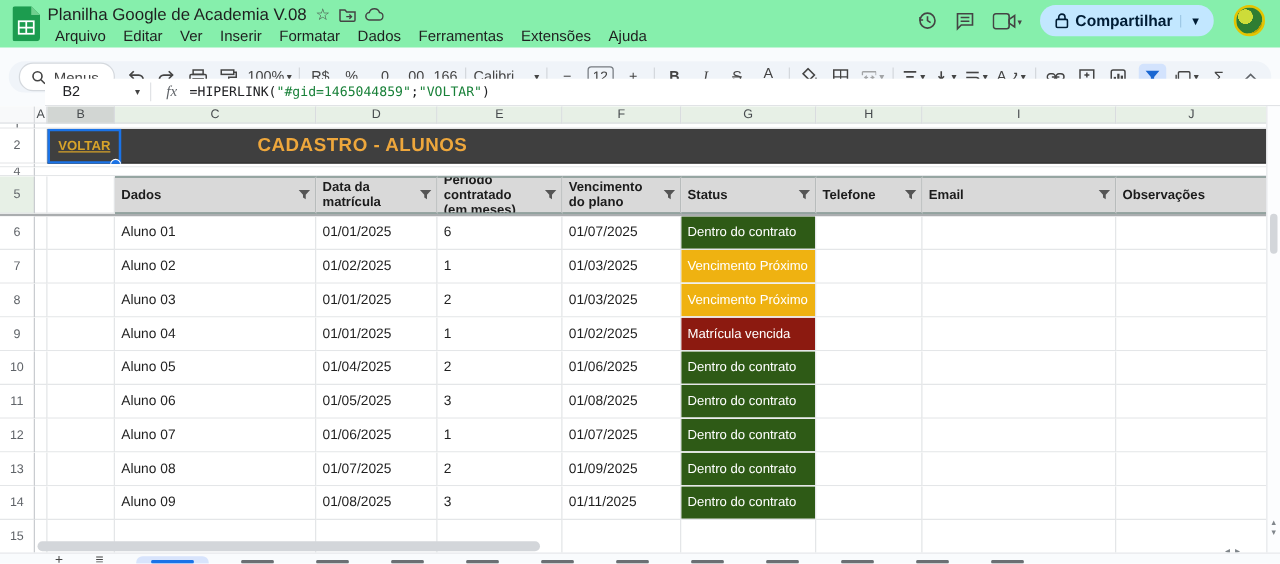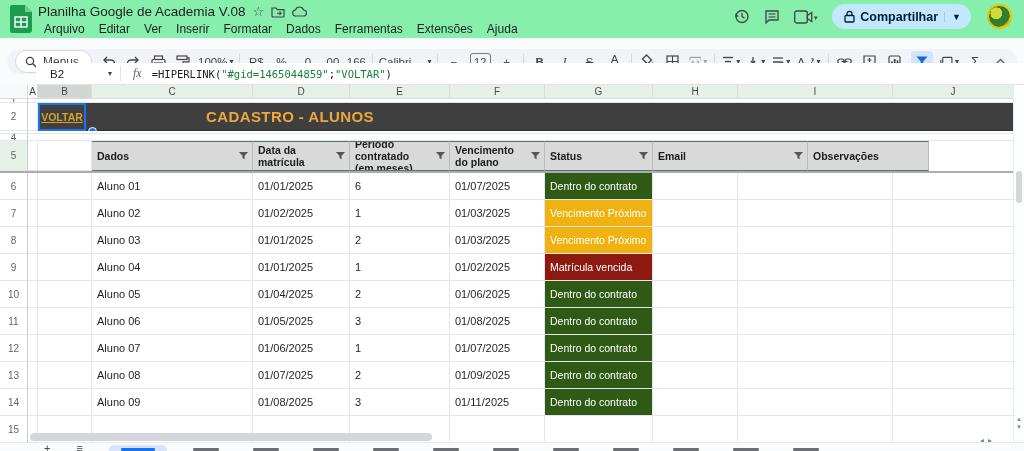--- a/index.html
+++ b/index.html
@@ -58,21 +58,21 @@
   .gut{width:28px;justify-content:center;font-size:10px;color:#5f6368;border-right:1px solid #c9ccd0;background:#fff;cursor:pointer;}
   .cA{width:10px;}.cB{width:54px;}.cC{width:161px;}.cD{width:97px;}.cE{width:100px;}
   .cF{width:95px;}.cG{width:108px;}.cH{width:85px;}.cI{width:155px;}.cJ{width:121px;}
   .colhead{height:14px;background:#f8f9fa;}
   .colhead .cell{justify-content:center;font-size:10px;color:#474b4e;border-color:#d9dcdf;background:#f8f9fa;align-items:center;}
   .colhead .grn{background:#e7f0e6;}
   .colhead .selcol{background:#d2d6d3;}
   .rh1{height:4px;}.rh2{height:28px;}.rh3{height:3px;}.rh4{height:7px;}.rh5{height:30px;}
   .rdata{height:27px;}.rh15{height:28px;}
   .darkblock{position:relative;width:976px;background:#3f3f3f;border-bottom:1px solid #2f2f2f;box-sizing:border-box;}
-  .voltar-cell{position:absolute;left:0;top:0;width:48px;height:28px;border:2px solid #1a73e8;box-sizing:border-box;
+  .voltar-cell{position:absolute;left:0;top:0;width:59px;height:28px;border:2px solid #1a73e8;box-sizing:border-box;
                display:flex;align-items:center;justify-content:center;cursor:pointer;}
   .voltar-cell span{color:#d7a32a;font-size:10.5px;font-weight:bold;text-decoration:underline;}
   .fill-handle{position:absolute;left:50px;top:24px;width:7px;height:7px;border-radius:50%;
                background:#1a73e8;border:1.5px solid #fff;box-sizing:content-box;}
   .sheet-title{position:absolute;left:168px;top:0;height:28px;line-height:28px;
                font-size:15px;font-weight:bold;color:#eea73c;letter-spacing:.4px;}
   .gut-grn{background:#e7f0e6;}
   .hcell{background:#d9d9d9;border-top:1px solid #56736d;border-bottom:1px solid #56736d;border-right:1px solid #b8bcbc;
          font-weight:bold;font-size:10.5px;color:#1c1c1c;position:relative;padding:2px 16px 2px 5px;
          white-space:pre-line;line-height:1.15;align-items:center;cursor:pointer;}
@@ -400,20 +400,23 @@
       <div class="cell cE hcell"><span>Período contratado
 (em meses)</span><svg class="funnel" width="11" height="10" viewBox="0 0 12 11">
             <path d="M1 1h10L7.2 5.2v4L4.8 7.6V5.2z" fill="#555"></path>
           </svg></div>
       <div class="cell cF hcell"><span>Vencimento do plano</span><svg class="funnel" width="11" height="10" viewBox="0 0 12 11">
             <path d="M1 1h10L7.2 5.2v4L4.8 7.6V5.2z" fill="#555"></path>
           </svg></div>
       <div class="cell cG hcell"><span>Status</span><svg class="funnel" width="11" height="10" viewBox="0 0 12 11">
             <path d="M1 1h10L7.2 5.2v4L4.8 7.6V5.2z" fill="#555"></path>
           </svg></div>
+      <div class="cell cH hcell"><span>Telefone</span><svg class="funnel" width="11" height="10" viewBox="0 0 12 11">
+            <path d="M1 1h10L7.2 5.2v4L4.8 7.6V5.2z" fill="#555"></path>
+          </svg></div>
       <div class="cell cI hcell"><span>Email</span><svg class="funnel" width="11" height="10" viewBox="0 0 12 11">
             <path d="M1 1h10L7.2 5.2v4L4.8 7.6V5.2z" fill="#555"></path>
           </svg></div>
       <div class="cell cJ hcell"><span>Observações</span></div>
     </div>
 
     <div class="frozen-div"></div>
 
     <div id="data-rows">
   <div class="srow rdata">

